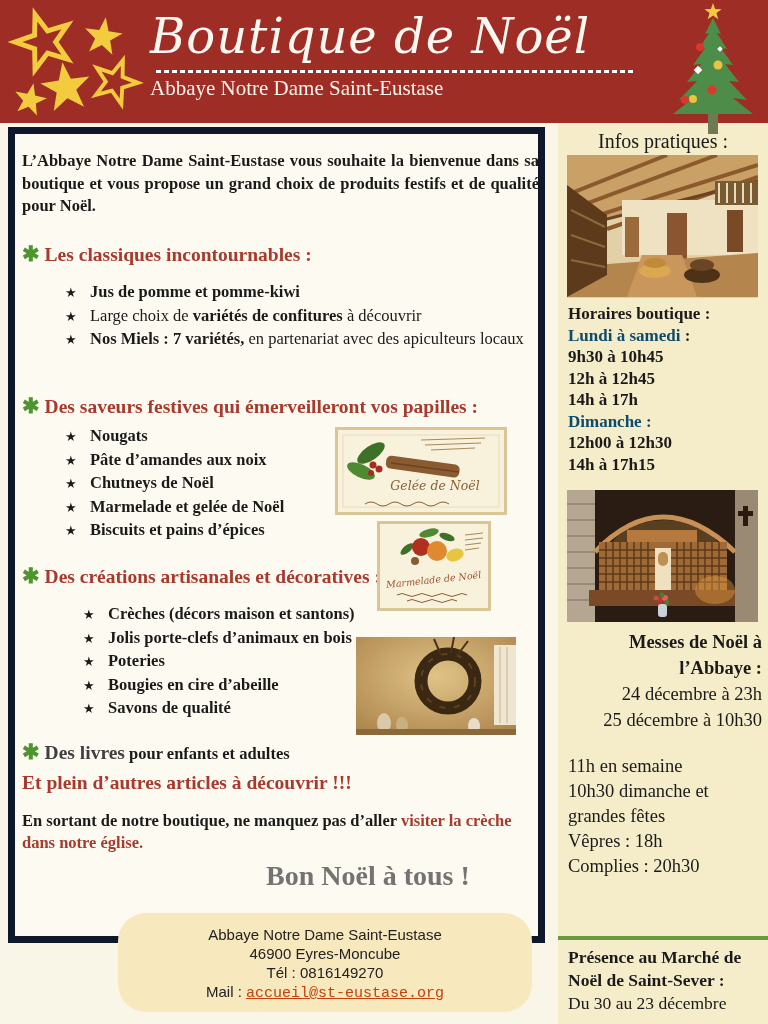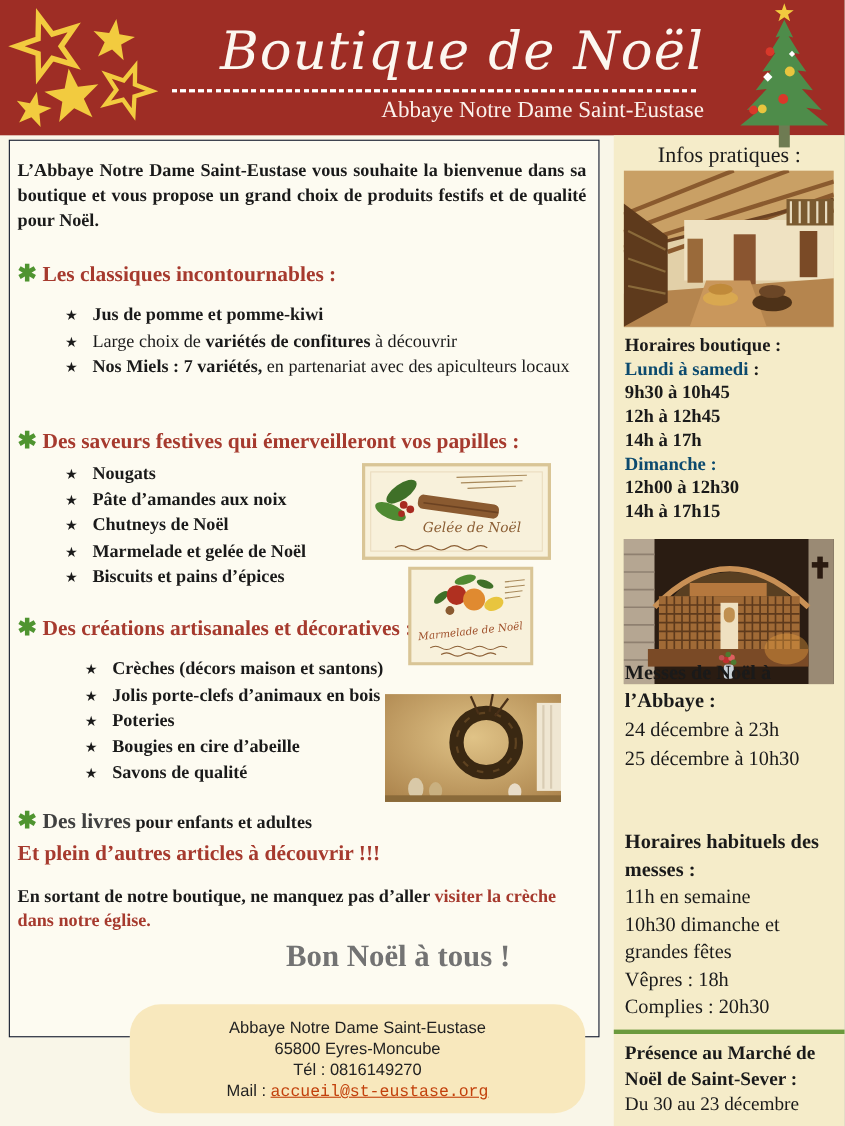--- a/index.html
+++ b/index.html
@@ -2,46 +2,46 @@
 <html><head>
 <meta charset="utf-8">
 <style>
   html,body{margin:0;padding:0;background:#888;}
   .page{position:relative;width:768px;height:1024px;margin:0 auto;background:#F9F6E8;
         font-family:"Liberation Serif",serif;color:#1A1A1A;overflow:hidden;}
 
   
   .header{position:absolute;left:0;top:0;width:768px;height:123px;background:#9E2D25;}
   .stars-svg{position:absolute;left:4px;top:4px;}
-  .header-center{position:absolute;left:150px;top:0;width:490px;height:123px;text-align:right;margin-top:11px;}
+  .header-center{position:absolute;left:150px;top:0;width:490px;height:123px;text-align:left;}
   .main-title{margin:6px 0 0 0;font-family:"DejaVu Serif",serif;font-style:italic;
               font-size:48px;line-height:60px;color:#FCF7F0;letter-spacing:1px;}
   .dash-line{height:3px;margin:4px 6px 0 6px;
              background:repeating-linear-gradient(90deg,#FFFFFF 0 5px,rgba(255,255,255,0) 5px 8px);}
   .subtitle{font-size:21px;line-height:26px;color:#FBF2EC;margin-top:2px;}
   .tree-svg{position:absolute;right:3px;top:2px;z-index:5;}
 
   
   .sidebar{position:absolute;left:558px;top:123px;width:210px;height:901px;background:#F5ECC9;}
   .sb-title{position:absolute;top:7px;left:0;width:100%;text-align:center;
             font-size:20px;font-weight:normal;}
   .sb-photo1{position:absolute;top:32px;left:9px;}
   .sb-photo2{position:absolute;top:367px;left:9px;}
   .sb-hours{position:absolute;top:180px;left:10px;width:195px;
             font-size:17px;font-weight:bold;line-height:21.5px;}
   .redtxt{color:#0c4a6e;}
-  .sb-masses{position:absolute;top:476px;left:10px;width:194px;font-size:18.5px;line-height:26px;}
+  .sb-masses{position:absolute;top:506px;left:10px;width:194px;font-size:18.5px;line-height:26px;text-align:right;}
   .sb-regular{position:absolute;top:631px;left:10px;width:196px;font-size:18.5px;line-height:25px;}
   .sb-divider{position:absolute;top:813px;left:0;width:210px;height:4px;background:#6B9A3D;}
   .sb-market{position:absolute;top:823px;left:10px;width:194px;font-size:17.5px;line-height:23px;}
   .b{font-weight:bold;}
 
   
   .content-box{position:absolute;left:8px;top:127px;width:537px;height:816px;
-               background:#FDFBF1;border:1px solid #0f172a;box-sizing:border-box;}
+               background:#FDFBF1;border:7px solid #0f172a;box-sizing:border-box;}
   .intro{position:absolute;top:16px;left:7px;width:517px;font-size:16.5px;font-weight:bold;
          line-height:22.5px;text-align:justify;}
   .sec-head{position:absolute;left:7px;font-size:19.5px;font-weight:bold;color:#A63A2E;white-space:nowrap;}
   .ast{color:#4F9430;font-size:21px;margin-right:5px;font-weight:bold;}
   #sec1{top:108px;} #sec2{top:260px;} #sec3{top:430px;}
   .blist{position:absolute;margin:0;padding:0;font-size:16.5px;line-height:22.5px;}
   .blist li{list-style:none;position:relative;padding-left:27px;margin:0 0 1px 0;}
   .bstar{position:absolute;left:2px;top:1px;font-size:13px;}
   .run-b{font-weight:bold;}
   #blist1{top:147px;left:48px;width:468px;}
@@ -322,35 +322,34 @@
       <rect x="91" y="114" width="9" height="13" rx="3" fill="#C9D2D8"></rect>
     </svg>
 
     <div class="sb-masses">
       <div class="b">Messes de Noël à l’Abbaye :</div>
       <div>24 décembre à 23h</div>
       <div>25 décembre à 10h30</div>
     </div>
 
     <div class="sb-regular">
-      <div class="b">Horaires habituels des messes :</div>
       <div>11h en semaine</div>
       <div>10h30 dimanche et grandes fêtes</div>
       <div>Vêpres : 18h</div>
       <div>Complies : 20h30</div>
     </div>
 
     <div class="sb-divider"></div>
 
     <div class="sb-market">
       <div class="b">Présence au Marché de Noël de Saint-Sever :</div>
       <div>Du 30 au 23 décembre</div>
     </div>
   </div>
 
   <div class="contact-box">
     <div>Abbaye Notre Dame Saint-Eustase</div>
-    <div>65800 Eyres-Moncube</div>
+    <div>46900 Eyres-Moncube</div>
     <div>Tél : 0816149270</div>
     <div><span>Mail : </span><a href="#">accueil@st-eustase.org</a></div>
   </div>
 
 </div>
 
 </body></html>

